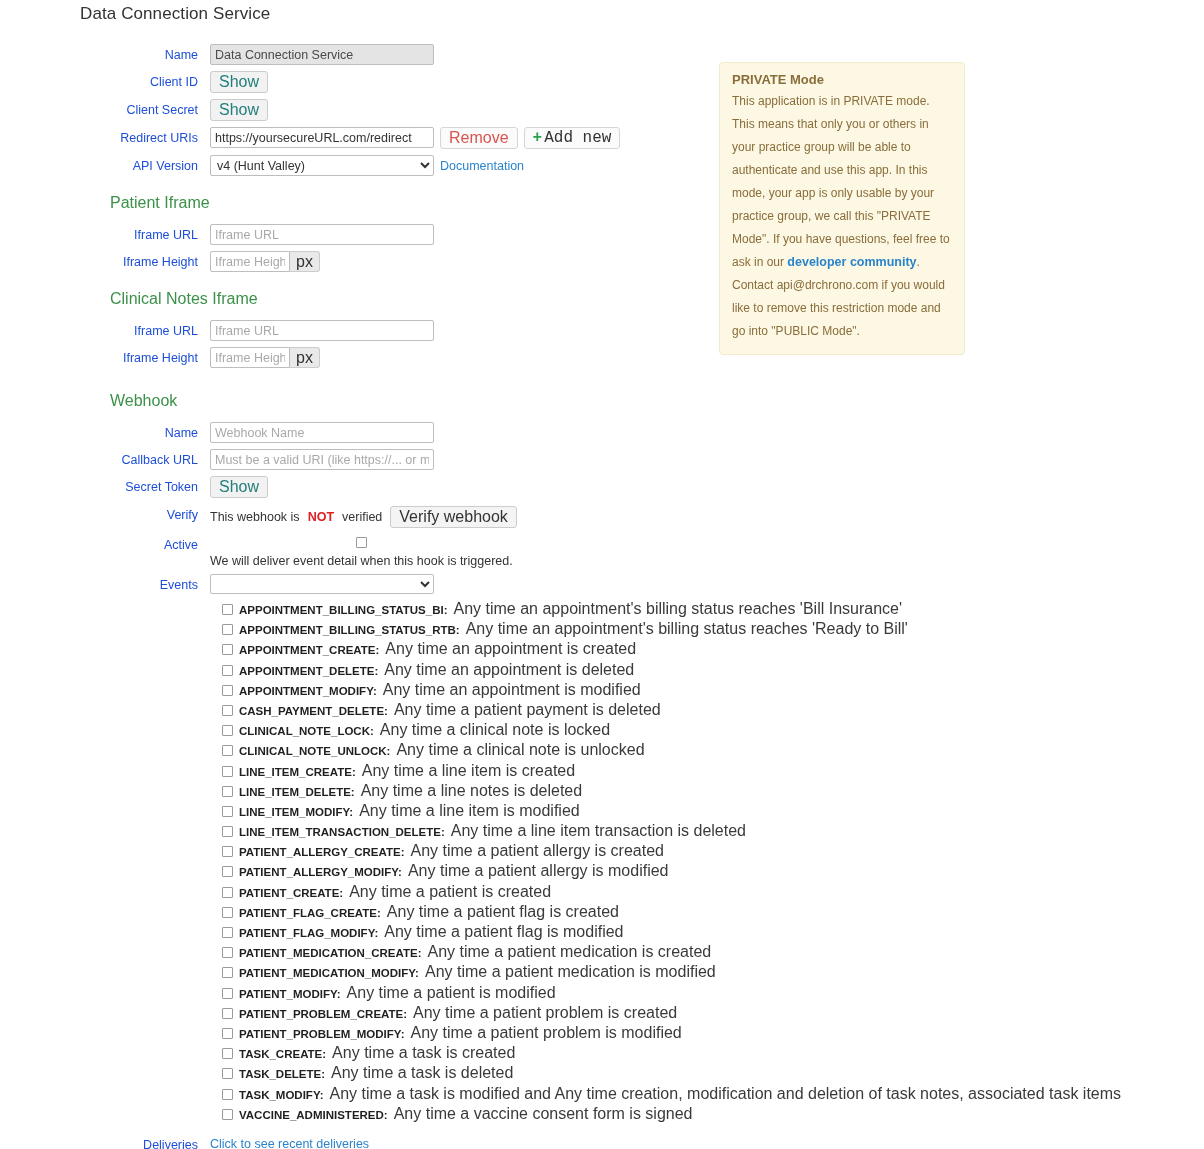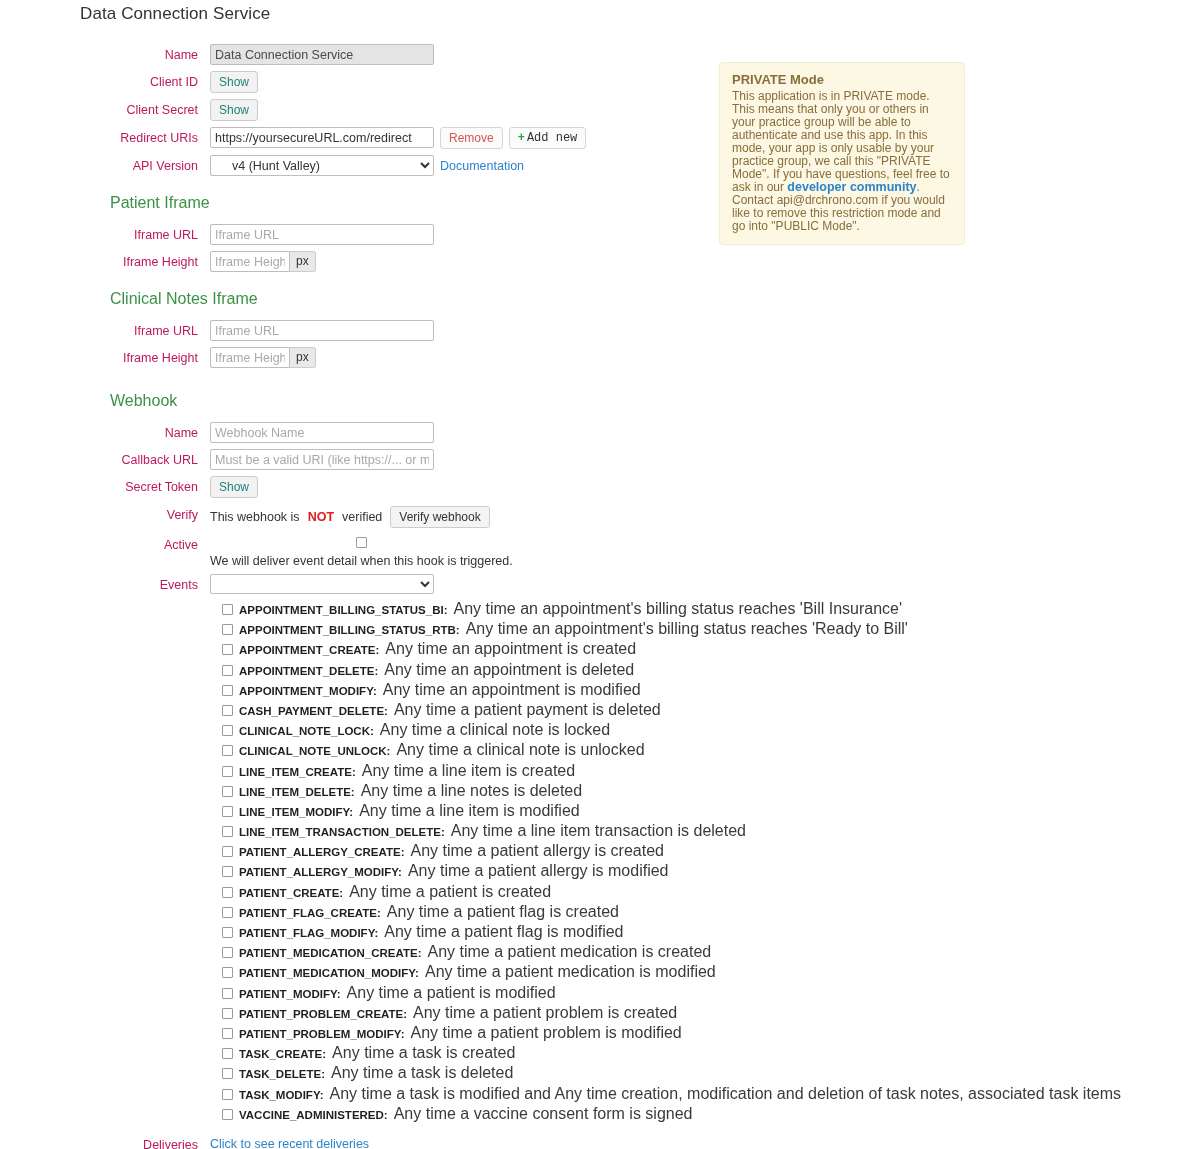--- a/index.html
+++ b/index.html
@@ -38,21 +38,21 @@
     display: flex;
     align-items: flex-start;
     margin-bottom: 6px;
   }
   .row-label {
     width: 210px;
     flex: 0 0 210px;
     text-align: right;
     padding-right: 12px;
     font-size: 12.5px;
-    color: #be185d;
+    color: #1d4ed8;
     line-height: 15px;
     padding-top: 4px;
   }
   .row-ctl {
     flex: 1 1 auto;
     display: flex;
     align-items: flex-start;
     gap: 6px;
     min-width: 0;
   }
@@ -80,33 +80,33 @@
 
   .sel {
     width: 224px;
     height: 21px;
     border: 1px solid #bdbdbd;
     border-radius: 2px;
     background: #ffffff;
     font-family: "Liberation Sans", sans-serif;
     font-size: 12.5px;
     color: #333333;
-    padding: 0 17px;
+    padding: 0 2px;
     outline: none;
   }
   .sel.empty { height: 20px; }
 
   
   .btn {
     display: inline-block;
     border: 1px solid #cccccc;
     border-radius: 3px;
     background: #f4f4f4;
     font-family: "Liberation Sans", sans-serif;
-    font-size: 12px;
+    font-size: 16px;
     line-height: 14px;
     padding: 3px 8px;
     color: #333333;
     cursor: pointer;
     white-space: nowrap;
   }
   .btn.show { color: #207f7a; background: #f2f2f2; }
   .btn.remove { color: #d9534f; background: #fbfbfb; border-color: #d6d6d6; }
   .btn.addnew { background: #fbfbfb; border-color: #d6d6d6; font-family: Liberation Mono, monospace; }
   .btn.addnew .plus { color: #2aa34a; font-weight: bold; margin-right: 2px; }
@@ -204,21 +204,21 @@
   }
   .notice-title {
     color: #8a6d3b;
     font-weight: bold;
     font-size: 13px;
     margin-bottom: 3px;
   }
   .notice-body {
     color: #8a6d3b;
     font-size: 12px;
-    line-height: 13px;
+    line-height: 23px;
   }
   .notice-body a { color: #2a84cc; text-decoration: none; font-weight: bold; }
 </style>
 </head>
 <body>
 
 <div class="page">
 
   <div class="page-title">Data Connection Service</div>
 

